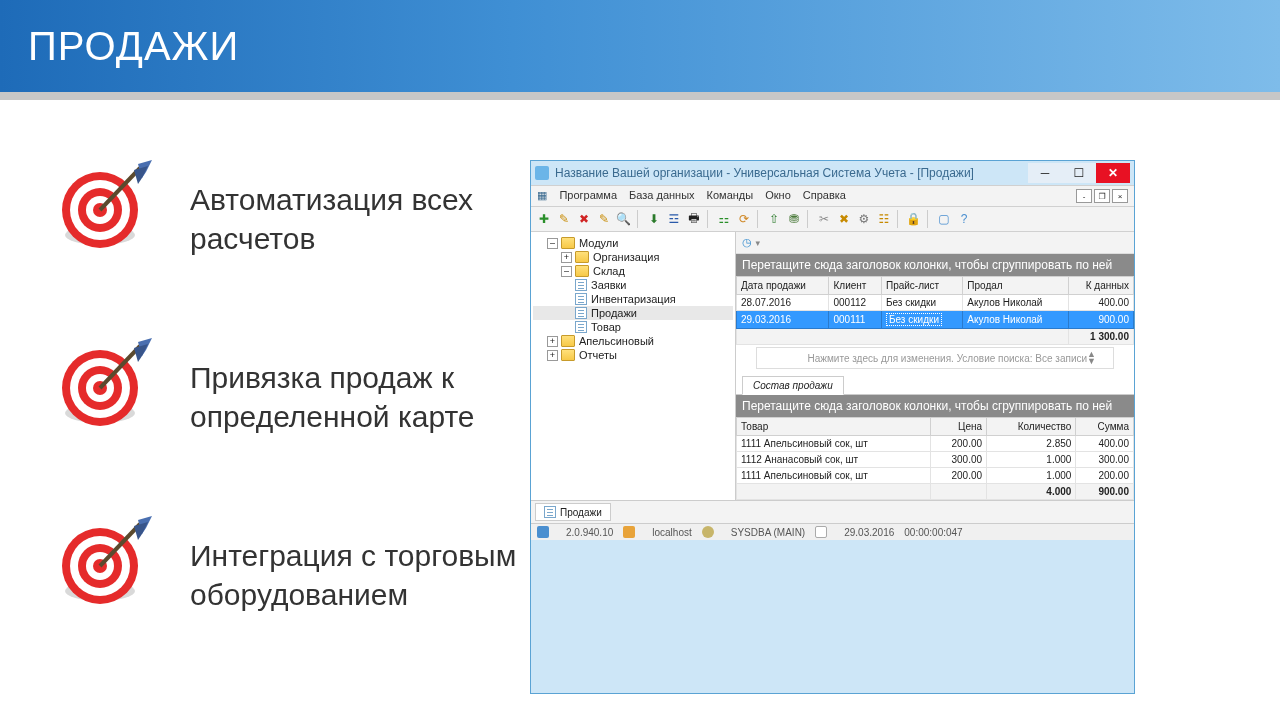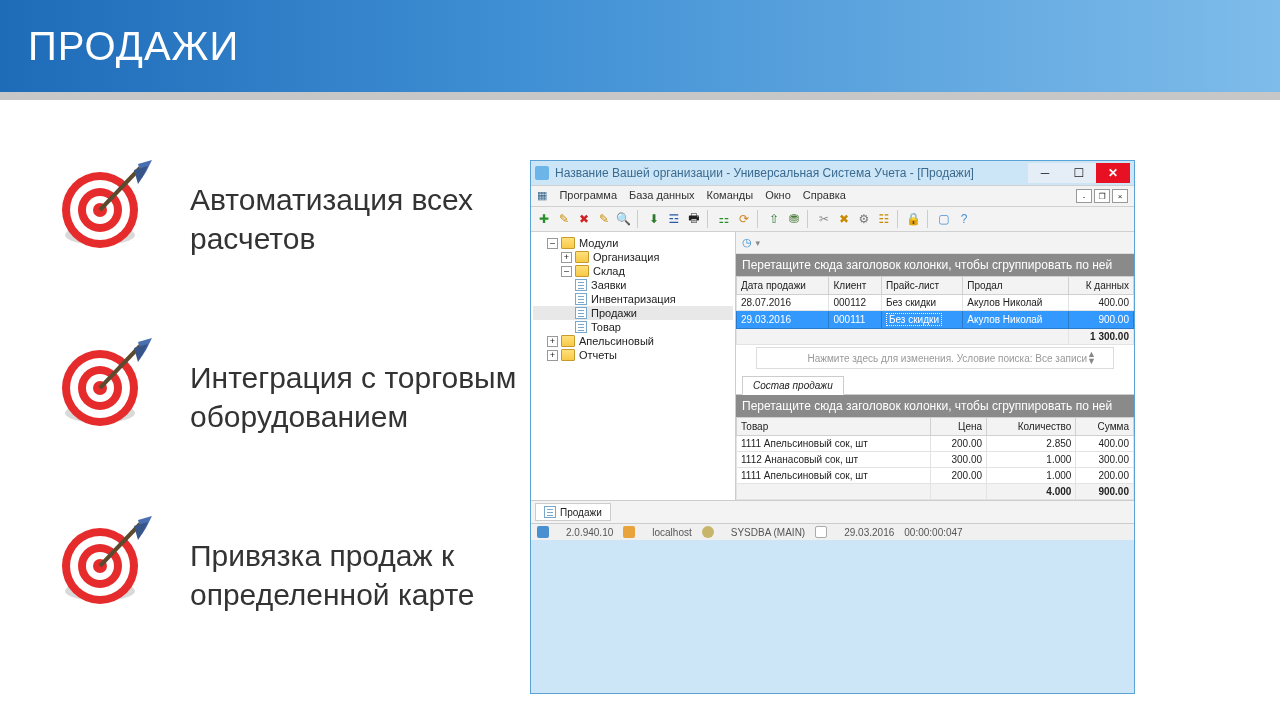--- a/index.html
+++ b/index.html
@@ -137,35 +137,35 @@
         <ellipse cx="40" cy="75" rx="35" ry="10" fill="#000" opacity="0.15"></ellipse>
         <circle cx="40" cy="50" r="38" fill="#e52b2b"></circle>
           <circle cx="40" cy="50" r="30" fill="#fff"></circle>
         <circle cx="40" cy="50" r="22" fill="#e52b2b"></circle>
           <circle cx="40" cy="50" r="14" fill="#fff"></circle>
         <circle cx="40" cy="50" r="7" fill="#e52b2b"></circle>
         <line x1="40" y1="50" x2="80" y2="8" stroke="#5b4a2e" stroke-width="4"></line>
         <path d="M78 4 L92 0 L86 12 L82 18 Z" fill="#4a6fb0"></path>
         <path d="M74 10 L88 6 L82 18 L78 24 Z" fill="#38558a"></path>
       </svg>
-      <div class="bullet-text">Интеграция с торговым оборудованием</div>
+      <div class="bullet-text">Привязка продаж к определенной карте</div>
     </div>
     <div class="bullet">
       <svg class="target-icon" viewBox="0 0 100 90">
         <ellipse cx="40" cy="75" rx="35" ry="10" fill="#000" opacity="0.15"></ellipse>
         <circle cx="40" cy="50" r="38" fill="#e52b2b"></circle>
           <circle cx="40" cy="50" r="30" fill="#fff"></circle>
         <circle cx="40" cy="50" r="22" fill="#e52b2b"></circle>
           <circle cx="40" cy="50" r="14" fill="#fff"></circle>
         <circle cx="40" cy="50" r="7" fill="#e52b2b"></circle>
         <line x1="40" y1="50" x2="80" y2="8" stroke="#5b4a2e" stroke-width="4"></line>
         <path d="M78 4 L92 0 L86 12 L82 18 Z" fill="#4a6fb0"></path>
         <path d="M74 10 L88 6 L82 18 L78 24 Z" fill="#38558a"></path>
       </svg>
-      <div class="bullet-text">Привязка продаж к определенной карте</div>
+      <div class="bullet-text">Интеграция с торговым оборудованием</div>
     </div>
   </div>
 
   <div class="app-screenshot">
     <div class="titlebar">
       <div class="app-icon"></div>
       <div class="title">Название Вашей организации - Универсальная Система Учета - [Продажи]</div>
       <div class="win-btns">
         <div class="win-btn">─</div>
         <div class="win-btn">☐</div>

